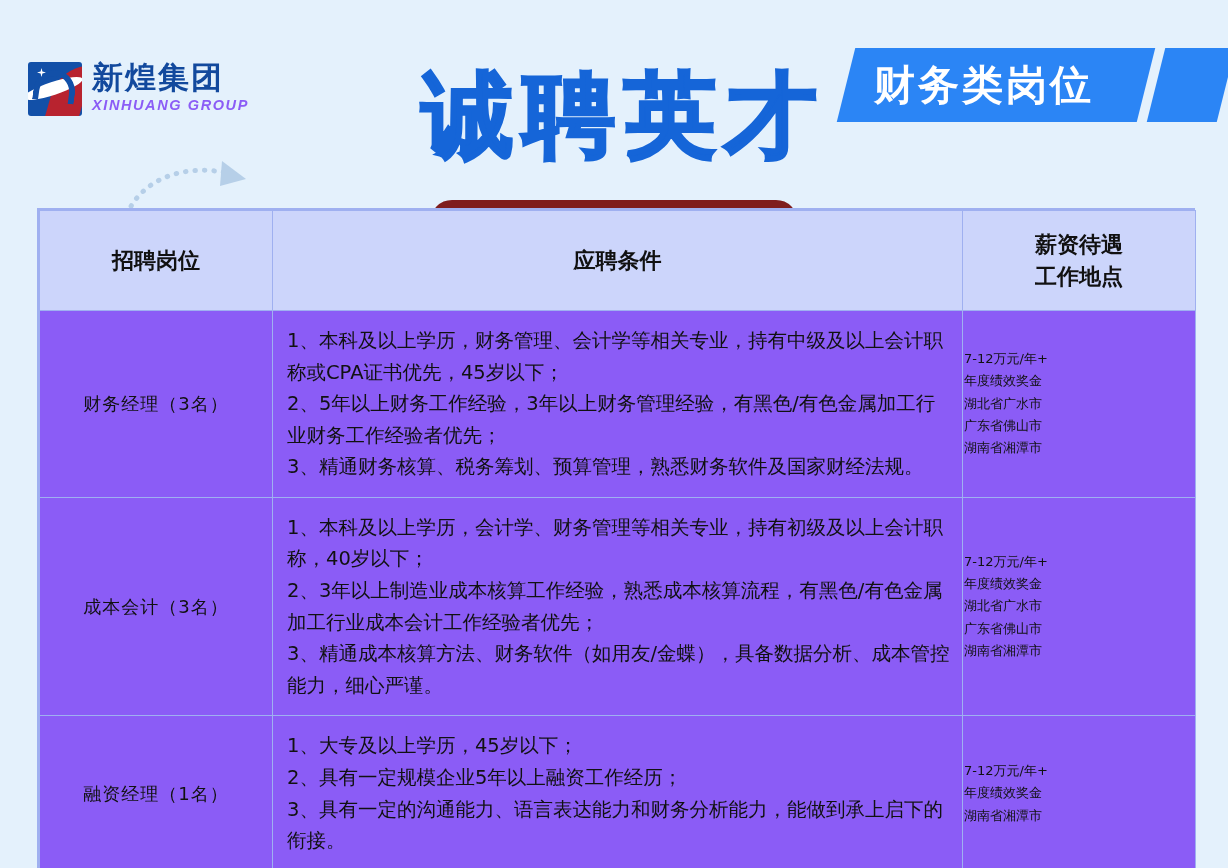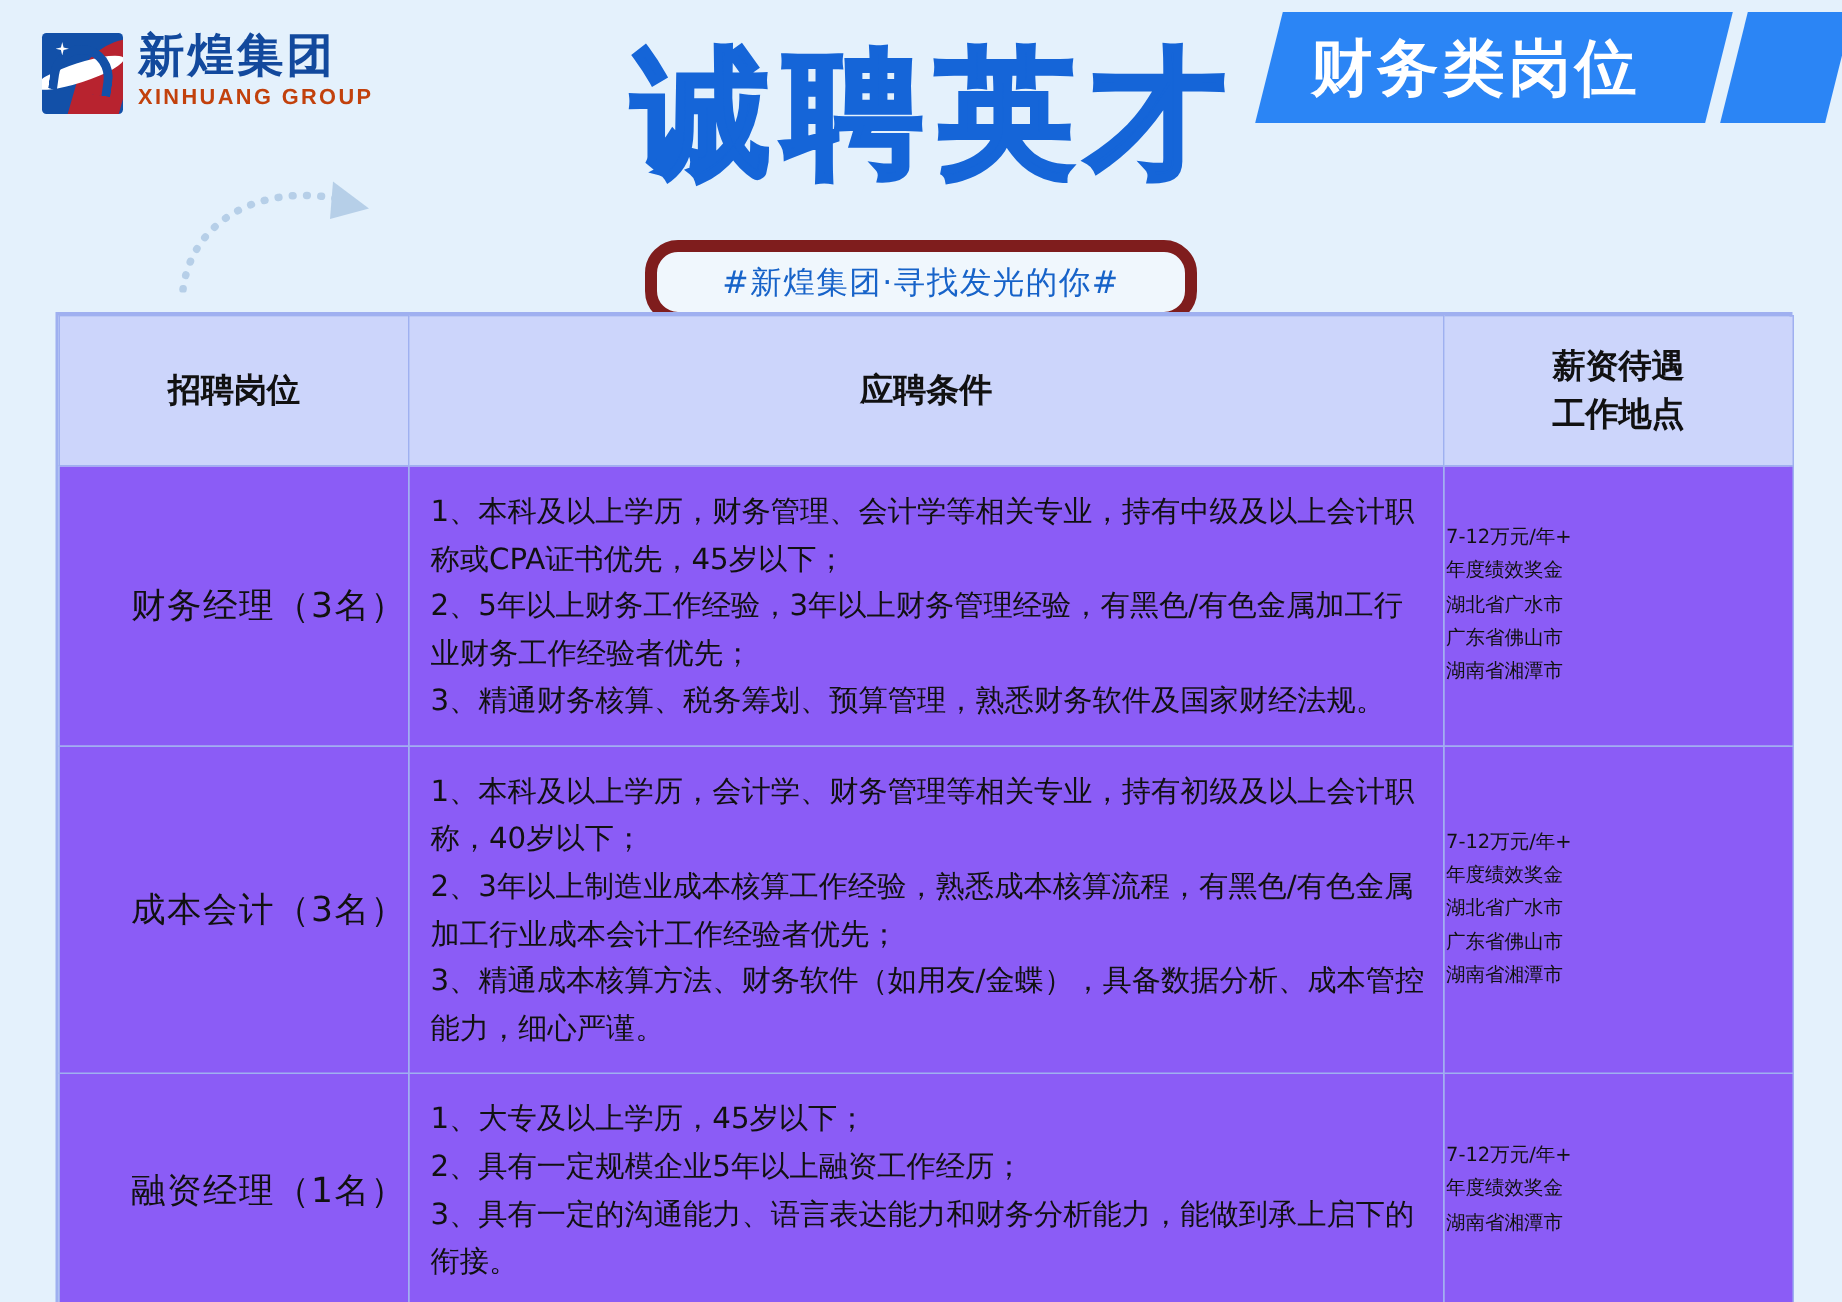--- a/index.html
+++ b/index.html
@@ -13,20 +13,21 @@
     background: #e4f1fc;
     font-family: "Liberation Sans", "DejaVu Sans", sans-serif;
     overflow: hidden;
     position: relative;
   }
 
   
   .header {
     position: relative;
     height: 205px;
+    margin-top: 40px;
   }
 
   .logo {
     position: absolute;
     left: 28px;
     top: 22px;
     display: flex;
     align-items: flex-start;
   }
   .logo-mark {
@@ -86,24 +87,25 @@
     font-size: 31px;
     font-weight: bold;
     color: #12499d;
     letter-spacing: 2px;
     display: block;
     font-family: "DejaVu Sans", sans-serif;
   }
   .logo-en {
     font-size: 14.5px;
     font-weight: bold;
-    color: #c2410c;
+    color: #8b5cf6;
     letter-spacing: 1.6px;
     display: block;
     margin-top: 5px;
+    font-style: italic;
   }
 
   
   .ribbon-wrap {
     position: absolute;
     right: 14px;
     top: 8px;
     height: 74px;
     width: 390px;
   }
@@ -221,22 +223,22 @@
   }
   .col-post { width: 233px; }
   .col-cond { width: 690px; }
   .col-sal  { width: 233px; }
 
   tbody td {
     background: #8b5cf6;
     vertical-align: middle;
   }
   td.post {
-    text-align: right;
-    font-size: 23px;
+    text-align: center;
+    font-size: 18px;
     letter-spacing: 1px;
   }
   td.cond {
     padding: 14px 12px 14px 14px;
     font-size: 19.5px;
     line-height: 1.62;
     text-align: left;
     vertical-align: top;
   }
   td.sal {

